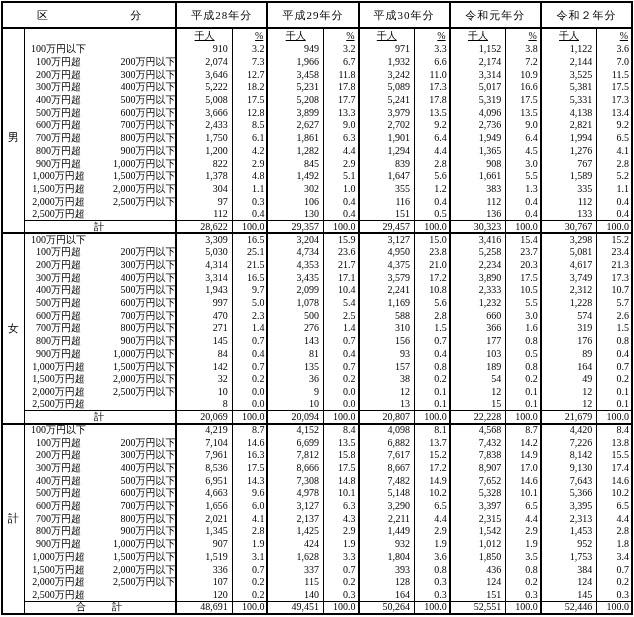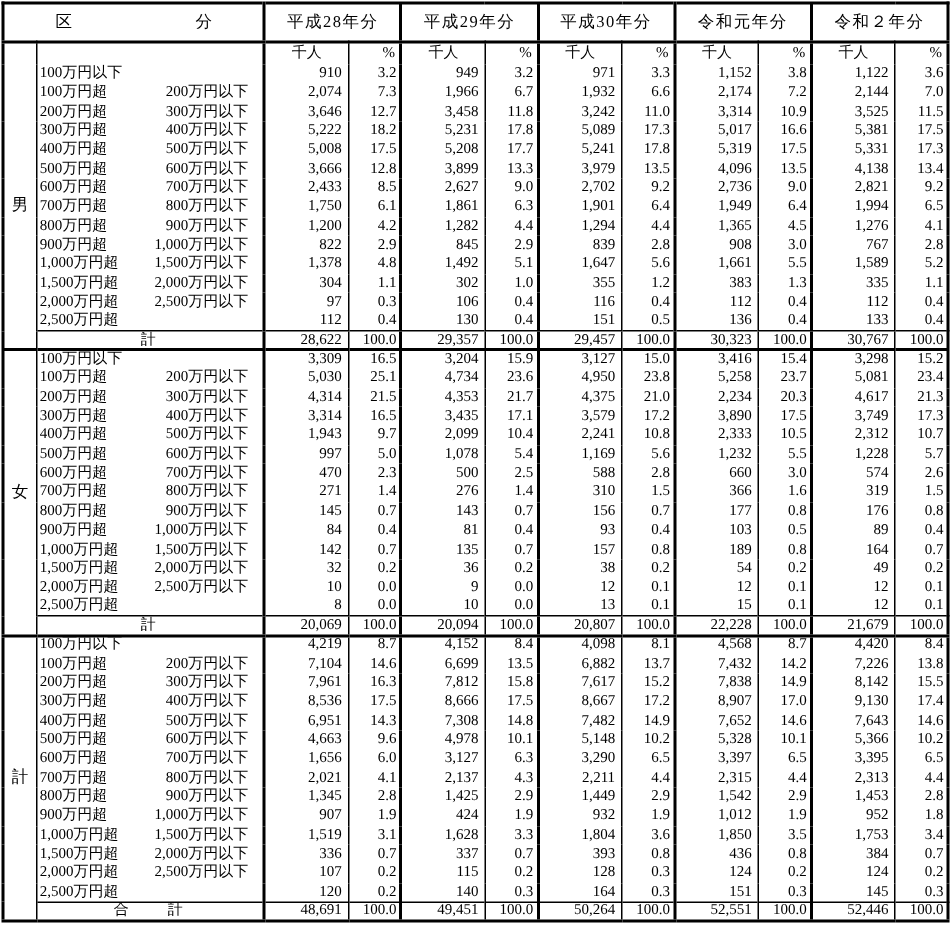--- a/index.html
+++ b/index.html
@@ -2,35 +2,35 @@
 <html><head>
 <meta charset="utf-8">
 <style>
   html,body{margin:0;padding:0;background:#fff;}
   body{font-family:"Liberation Serif","DejaVu Serif",serif;color:#000;}
   .page{width:634px;height:617px;overflow:hidden;background:#fff;box-sizing:border-box;padding:1px 0 0 1px;}
   table{border-collapse:collapse;table-layout:fixed;width:632px;border:2px solid #000;}
   td{padding:0;font-size:10px;line-height:1;overflow:hidden;white-space:nowrap;vertical-align:middle;}
   thead tr.r1{height:26px;}
   thead tr.r1 td{border-bottom:2px solid #000;font-size:11px;}
-  thead tr.r2{height:15px;}
+  thead tr.r2{height:15px;text-decoration:underline;}
   tbody tr{height:12.7px;}
   .v-thin{border-left:1px solid #000;}
   .v-thick{border-left:2px solid #000;}
   .t-thin{border-top:1px solid #000;}
   .b-thick{border-bottom:2px solid #000;}
   .corner{padding:0 34px;}
   .corner .cwrap{display:flex;justify-content:space-between;}
   .yr{text-align:center;letter-spacing:1px;font-family:Liberation Serif, serif;}
   .unit{text-align:center;}
   .pct-head{text-align:right;padding-right:3px;}
   .gender{text-align:center;font-size:11px;border-bottom:2px solid #000;}
   .bracket{padding-left:2px;}
-  .bracket .b1{display:inline-block;width:64px;text-align:left;}
-  .bracket .b2{display:inline-block;width:70px;text-align:right;margin-left:5px;}
+  .bracket .b1{display:inline-block;width:64px;text-align:center;}
+  .bracket .b2{display:inline-block;width:70px;text-align:right;margin-left:15px;}
   .num{text-align:right;padding-right:4px;}
   .pct{text-align:right;padding-right:2px;}
   .total-label{text-align:center;letter-spacing:2px;}
 </style>
 </head>
 <body>
 
 <div class="page">
   <table>
     <colgroup>

